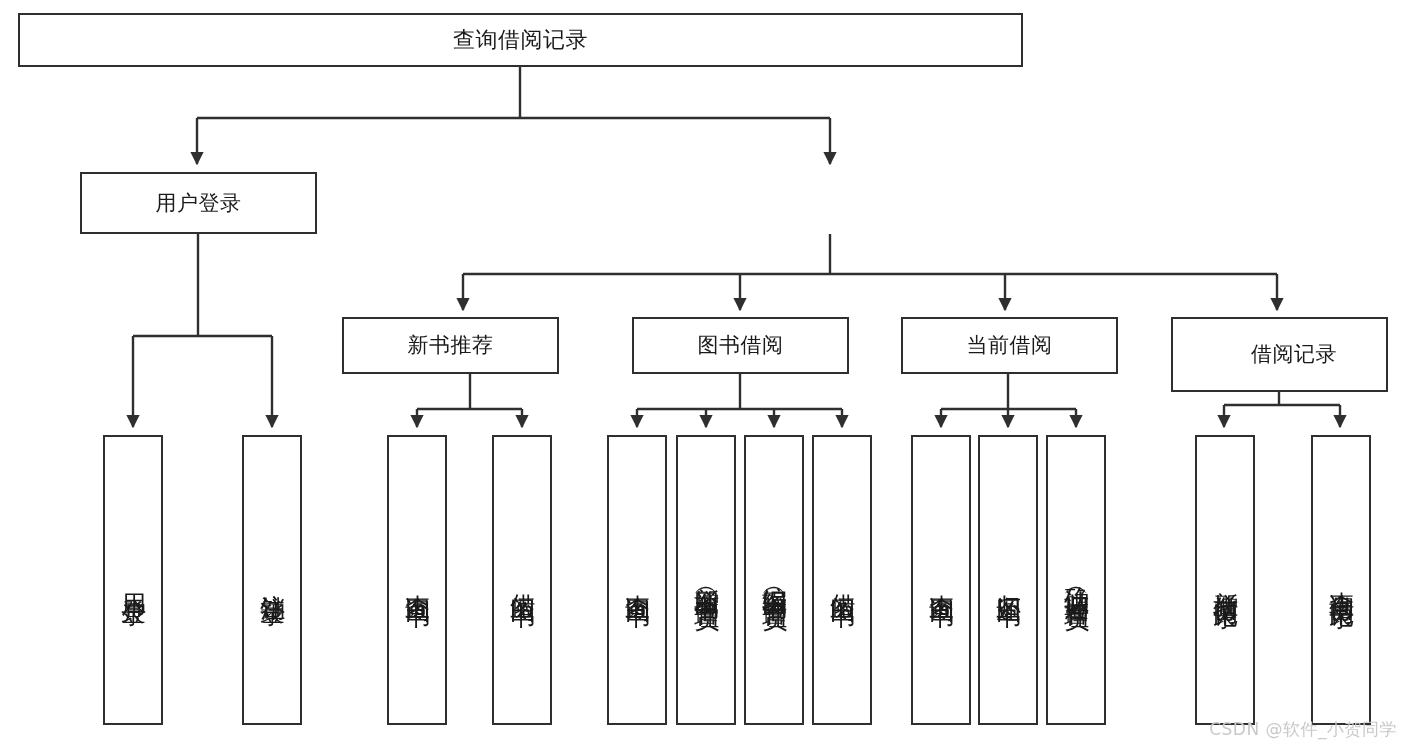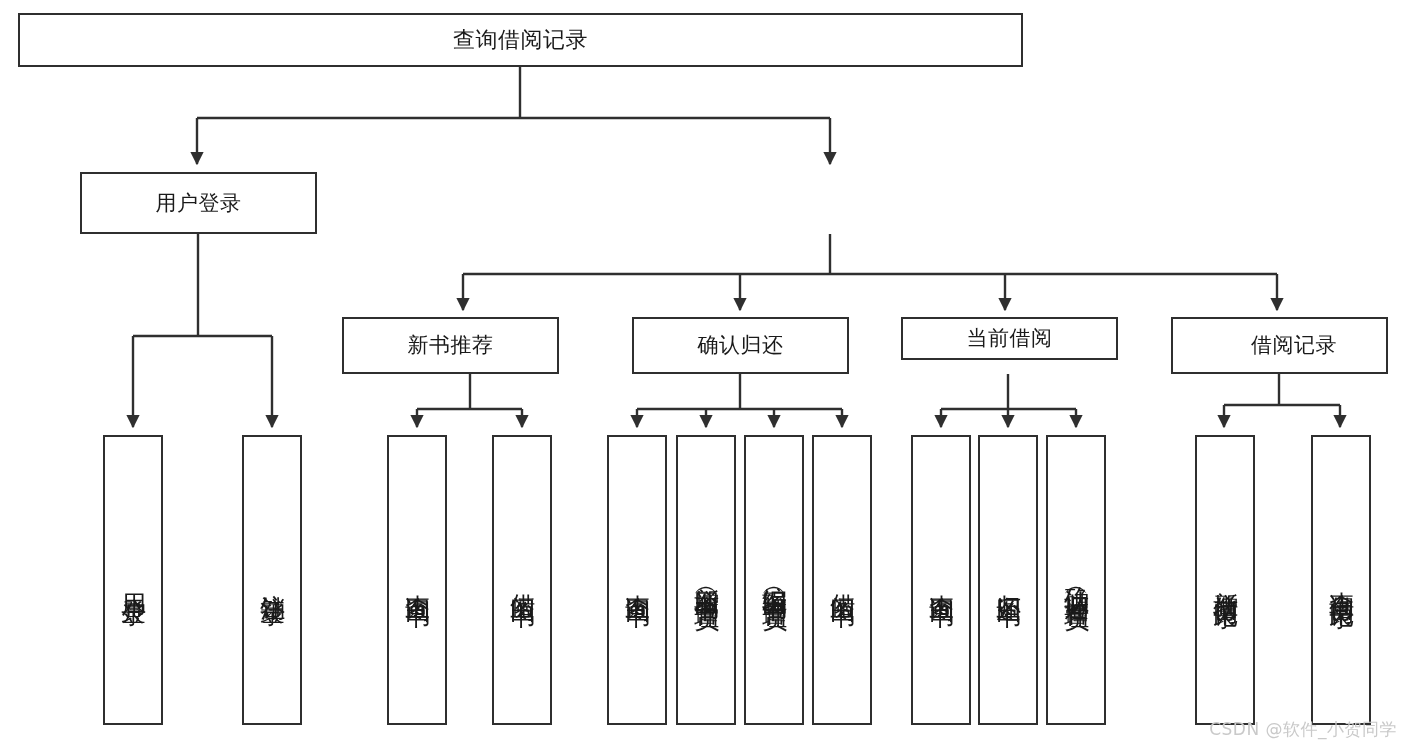--- a/index.html
+++ b/index.html
@@ -134,28 +134,28 @@
   <div class="node horizontal" style="left:80px; top:172px; width:237px; height:62px;">
     <span class="node-label">用户登录</span>
   </div>
 
 
   <div class="node horizontal" style="left:342px; top:317px; width:217px; height:57px;">
     <span class="node-label">新书推荐</span>
   </div>
 
   <div class="node horizontal" style="left:632px; top:317px; width:217px; height:57px;">
-    <span class="node-label">确认归还</span>
-  </div>
-
-  <div class="node horizontal" style="left:901px; top:317px; width:217px; height:43px;">
+    <span class="node-label">图书借阅</span>
+  </div>
+
+  <div class="node horizontal" style="left:901px; top:317px; width:217px; height:57px;">
     <span class="node-label">当前借阅</span>
   </div>
 
-  <div class="node horizontal" style="left:1171px; top:317px; width:217px; height:57px;padding-left:29px;">
+  <div class="node horizontal" style="left:1171px; top:317px; width:217px; height:75px;padding-left:29px;">
     <span class="node-label">借阅记录</span>
   </div>
 
   <div class="node vertical" style="left:103px; top:435px; width:60px; height:290px;">
     <span class="node-label">用户登录</span>
   </div>
 
   <div class="node vertical" style="left:242px; top:435px; width:60px; height:290px;">
     <span class="node-label">注销登录</span>
   </div>

